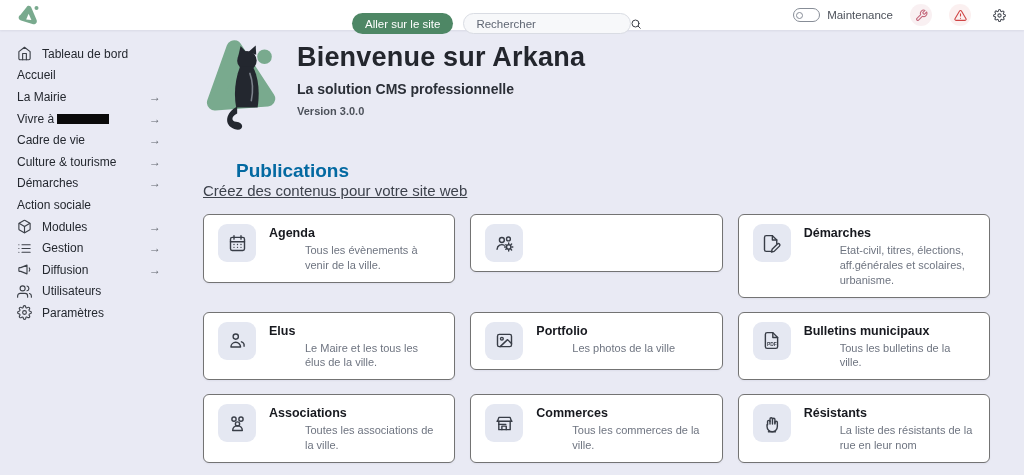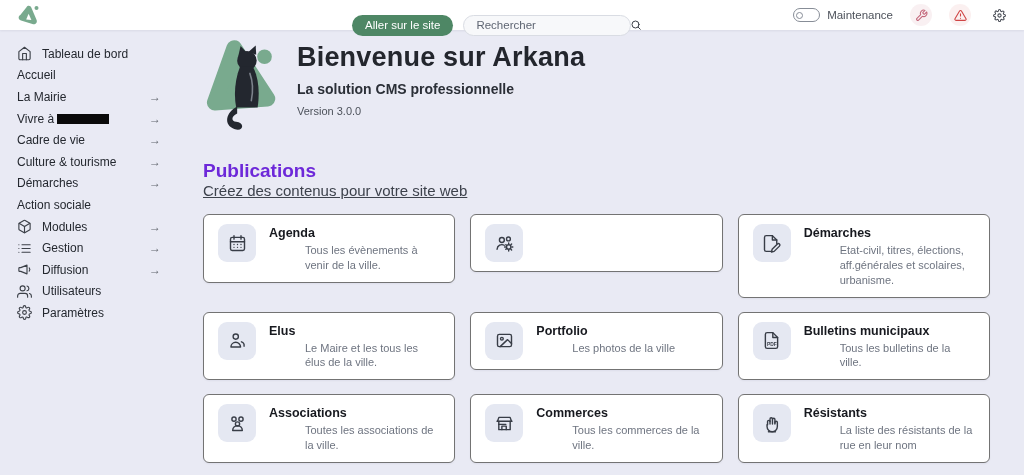--- a/index.html
+++ b/index.html
@@ -4,21 +4,21 @@
 <style>
   * { margin:0; padding:0; box-sizing:border-box; }
   html,body { width:1024px; height:475px; overflow:hidden; }
   body { background:#e9eaf4; font-family:"Liberation Sans", sans-serif; color:#24282f; }
 
   
   .topbar { height:30px; background:#fff; display:flex; align-items:center;
             padding:0 14px 0 16px; box-shadow:0 1px 2px rgba(30,30,60,.08); position:relative; z-index:5; }
   .brand { display:flex; align-items:center; }
   .brand svg { width:26px; height:24px; }
-  .topbar-center { position:absolute; left:352px; top:10px; height:30px; display:flex; align-items:center; gap:10px; }
+  .topbar-center { position:absolute; left:352px; top:4px; height:30px; display:flex; align-items:flex-end; gap:10px; }
   .go-site { background:#4e8765; color:#fff; border:none; border-radius:11px; height:21px;
              padding:0 13px; font-size:11.5px; font-family:inherit; cursor:pointer; }
   .search { display:flex; align-items:center; background:#f7f8fa; border:1px solid #d9dce3;
             border-radius:11px; height:21px; width:168px; padding:0 8px 0 12px; }
   .search input { flex:1; border:none; background:transparent; outline:none; font-size:11.5px;
                   font-family:inherit; color:#3c4048; }
   .search input::placeholder { color:#5f6673; }
   .search-icon { color:#3c4048; display:flex; }
   .search-icon svg { width:12px; height:12px; }
   .topbar-right { margin-left:auto; display:flex; align-items:center; gap:17px; }
@@ -44,24 +44,24 @@
   .si-arrow { margin-left:auto; color:#62666e; font-size:12px; }
   .redacted { display:inline-block; width:52px; height:10px; background:#0a0a0a; margin-left:3px; }
 
   
   .main { flex:1; padding:6px 34px 0 6px; overflow:hidden; }
   .welcome { display:flex; gap:12px; }
   .welcome-logo svg { width:82px; height:104px; display:block; }
   .welcome-text { padding-top:6px; }
   .welcome-text h1 { font-size:27px; font-weight:700; color:#23262d; letter-spacing:.2px; }
   .welcome-text h2 { font-size:14px; font-weight:700; color:#2b2f37; margin-top:8px; }
-  .welcome-text .version { font-size:11px; color:#4d525b; margin-top:8px; }
+  .welcome-text .version { font-size:11px; color:#4d525b; margin-top:8px;font-weight:bold; }
 
   .publications { margin-top:20px; }
-  .publications h3 { font-size:19px; font-weight:600; color:#6d28d9; }
+  .publications h3 { font-size:19px; font-weight:600; color:#0369a1;margin-left:33px; }
   .publications .subtitle { font-size:15px; color:#3d424c; margin-top:0;text-decoration:underline; }
 
   .cards { margin-top:15px; display:grid; grid-template-columns:repeat(3,1fr);
            gap:14px 15px; align-items:start; }
   .card { background:#fff; border:1px solid #737373; border-radius:6px; box-shadow:0 1px 2px rgba(25,28,60,.05);
           padding:9px 14px; display:flex; gap:13px; align-items:flex-start; min-height:53px; cursor:pointer; }
   .card-icon { width:38px; height:38px; border-radius:9px; background:#e5e8f2; color:#383d47;
                display:flex; align-items:center; justify-content:center; flex:0 0 38px; }
   .card-icon svg { width:21px; height:21px; }
   .card-body { padding-top:2px; }

